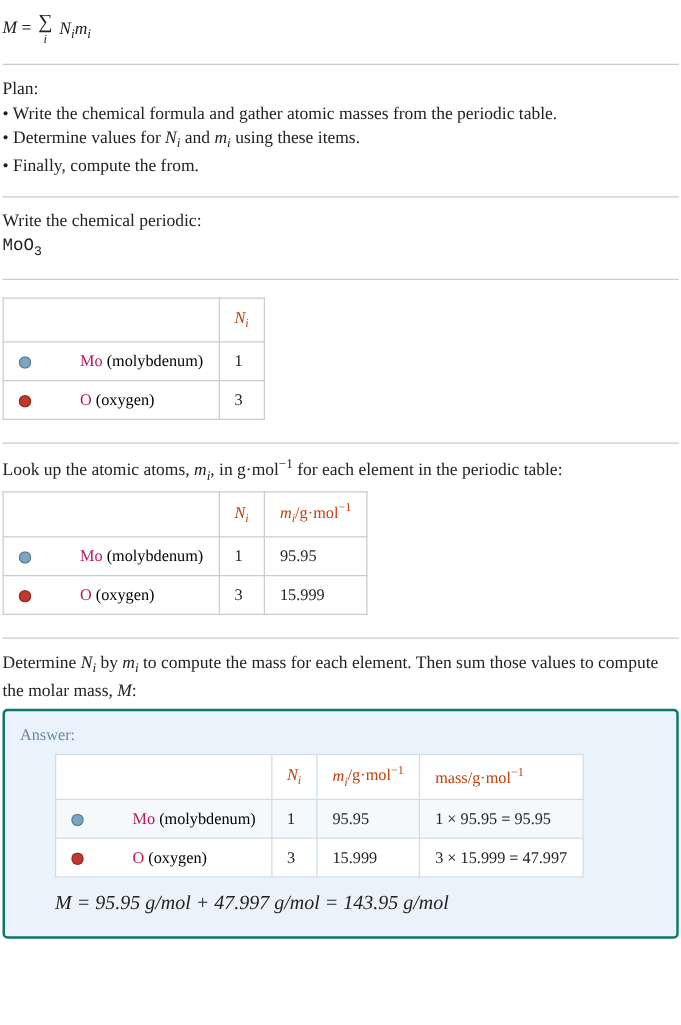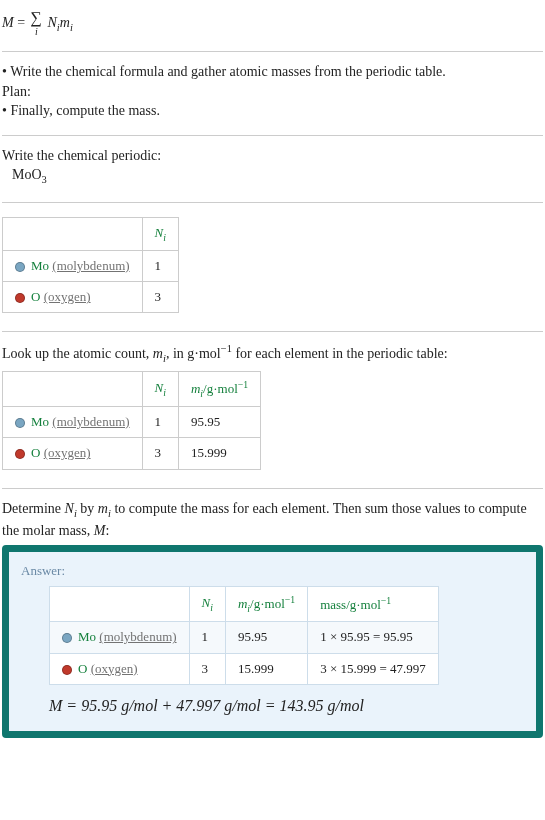--- a/index.html
+++ b/index.html
@@ -40,37 +40,37 @@
   margin: 4px 0;
 }
 table.data th, table.data td {
   border: 1px solid #ccc;
   padding: 6px 12px;
   text-align: left;
   font-weight: normal;
   font-size: 13px;
 }
 table.data th {
-  color: #15803d;
+  color: #c2410c;
 }
 .dot {
   display: inline-block;
   width: 10px;
   height: 10px;
   border-radius: 50%;
   margin-right: 6px;
   vertical-align: middle;
   border: 1px solid rgba(0,0,0,0.25);
 }
-.element-label { color: #737373; text-decoration: underline; }
-.element-sym { color: #15803d; }
+.element-label { color: #000000; }
+.element-sym { color: #be185d; margin-left: 33px; }
 
 .answer-box {
   background: #eaf3fb;
-  border: 7px solid #0f766e;
+  border: 2px solid #0f766e;
   border-radius: 4px;
   padding: 10px 28px 14px 12px;
   margin-top: 4px;
 }
 .answer-box .answer-title {
   color: #6a89a5;
   font-size: 13px;
   margin-bottom: 6px;
 }
 .answer-box table.data {
@@ -82,40 +82,42 @@
 .answer-box table.data tr:nth-child(2) td,
 .answer-box table.data tr:nth-child(2) th {
   background: #f5f9fc;
 }
 .final-line {
   margin: 10px 0 0 28px;
   font-style: italic;
   font-size: 16px;
 }
 .chem {
-  font-family: Liberation Serif, serif;
-  margin-left: 10px;
+  font-family: Liberation Mono, monospace;
 }
 </style>
 </head>
 <body>
 
 <div class="section">
   <div style="margin-top:2px;">
     <span class="formula">M</span><span> = </span><span class="sum"><span class="sigma">∑</span><span class="idx">i</span></span>
     <span class="formula"><span>N</span><span class="sub">i</span></span><span class="formula"><span>m</span><span class="sub">i</span></span>
   </div>
 </div>
 
 <hr class="sep">
 
 <div class="section">
+  <div>Plan:</div>
   <div>• Write the chemical formula and gather atomic masses from the periodic table.</div>
-  <div>Plan:</div>
-  <div>• Finally, compute the mass.</div>
+  <div>
+    <span>• Determine values for </span><span class="formula"><span>N</span><span class="sub">i</span></span><span> and </span><span class="formula"><span>m</span><span class="sub">i</span></span><span> using these items.</span>
+  </div>
+  <div>• Finally, compute the from.</div>
 </div>
 
 <hr class="sep">
 
 <div class="section">
   <div>Write the chemical periodic:</div>
   <div class="chem">
     <span>MoO</span><span style="font-size:0.75em; vertical-align:sub;">3</span>
   </div>
 </div>
@@ -138,21 +140,21 @@
       <td>3</td>
     </tr>
   </tbody>
     </table>
 </div>
 
 <hr class="sep">
 
 <div class="section">
   <div>
-    <span>Look up the atomic count, </span><span class="formula"><span>m</span><span class="sub">i</span></span><span>, in g·mol</span><span class="sup">−1</span><span> for each element in the periodic table:</span>
+    <span>Look up the atomic atoms, </span><span class="formula"><span>m</span><span class="sub">i</span></span><span>, in g·mol</span><span class="sup">−1</span><span> for each element in the periodic table:</span>
   </div>
   <table class="data">
     <tbody>
         <tr>
       <th></th>
       <th><span class="formula"><span>N</span><span class="sub">i</span></span></th>
       <th><span class="formula"><span>m</span><span class="sub">i</span></span><span>/g·mol</span><span class="sup">−1</span></th>
     </tr>
     <tr>
       <td><span class="dot" style="background:#7aa6c2;"></span><span class="element-sym">Mo</span> <span class="element-label">(molybdenum)</span></td>

